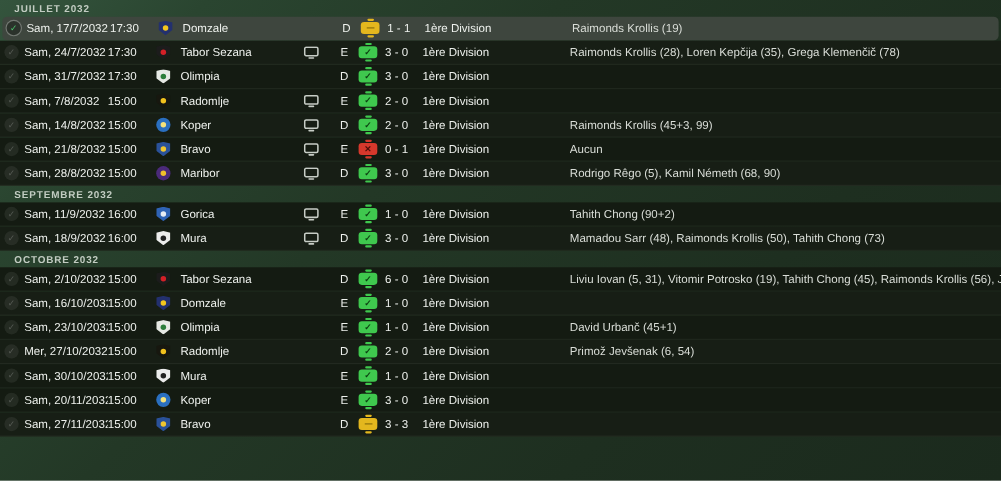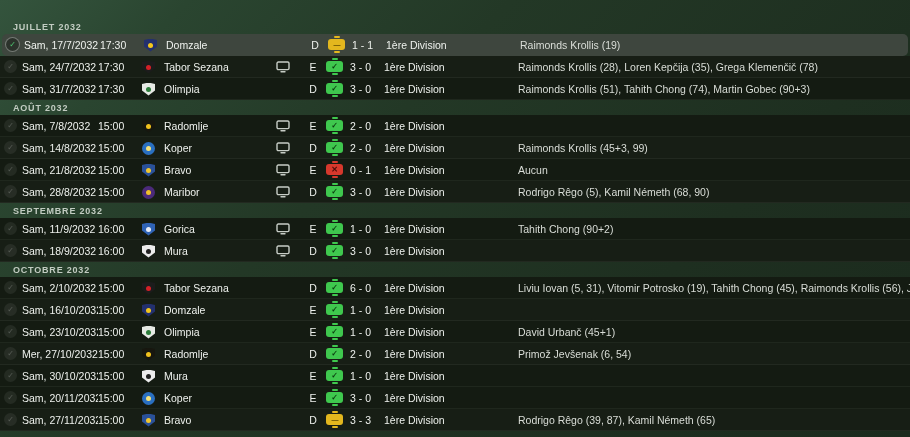--- a/index.html
+++ b/index.html
@@ -2,21 +2,21 @@
 <html><head>
 <meta charset="utf-8">
 <style>
   html,body{margin:0;padding:0;}
   body{
     width:910px;height:437px;overflow:hidden;
     background:linear-gradient(135deg,#34543d 0%,#2a4530 14%,#233826 38%,#1e2f20 70%,#1b2a1d 100%);
     font-family:"Liberation Sans",sans-serif;
     -webkit-font-smoothing:antialiased;
   }
-  .list{padding-top:7px;margin-top:12px;}
+  .list{padding-top:0;}
   .section-header{
     height:15px;display:flex;align-items:center;padding-left:13px;
   }
   .section-header span{
     font-size:9px;font-weight:bold;color:#c2ccc2;letter-spacing:.8px;text-transform:uppercase;
   }
   .row{
     display:grid;
     grid-template-columns:22px 76px 44px 22px 112px 24px 26px 24px 34px 134px 1fr;
     align-items:center;height:21px;
@@ -123,24 +123,20 @@
       <span class="team">Olimpia</span>
       <span class="tv-cell"></span>
       <span class="venue">D</span>
       <span class="result-cell">
         <span class="result-icon" style="background: rgb(63, 200, 78); --c: #3fc84e;">
           <span class="glyph" style="color: rgb(11, 61, 16);">✓</span>
         </span>
       </span>
       <span class="score">3 - 0</span>
       <span class="comp">1ère Division</span>
-      <span class="scorers">Raimonds Krollis (51), Tahith Chong (74), Martin Gobec (90+3)</span>
-    </div>
-    <div class="section-header">
-      <span>AOÛT 2032</span>
     </div>
     <div class="row">
       <span class="check">✓</span>
       <span class="date">Sam, 7/8/2032</span>
       <span class="time">15:00</span>
       <span class="badge-cell"><span class="badge shield" style="background: rgb(23, 23, 15);">
           <i style="background: rgb(241, 194, 29);"></i>
         </span></span>
       <span class="team">Radomlje</span>
       <span class="tv-cell">
@@ -272,20 +268,21 @@
         </svg>
       </span>
       <span class="venue">D</span>
       <span class="result-cell">
         <span class="result-icon" style="background: rgb(63, 200, 78); --c: #3fc84e;">
           <span class="glyph" style="color: rgb(11, 61, 16);">✓</span>
         </span>
       </span>
       <span class="score">3 - 0</span>
       <span class="comp">1ère Division</span>
+      <span class="scorers">Mamadou Sarr (48), Raimonds Krollis (50), Tahith Chong (73)</span>
     </div>
     <div class="section-header">
       <span>OCTOBRE 2032</span>
     </div>
     <div class="row">
       <span class="check">✓</span>
       <span class="date">Sam, 2/10/2032</span>
       <span class="time">15:00</span>
       <span class="badge-cell"><span class="badge shield" style="background: rgb(28, 28, 28);">
           <i style="background: rgb(212, 32, 39);"></i>
@@ -404,15 +401,14 @@
       <span class="team">Bravo</span>
       <span class="tv-cell"></span>
       <span class="venue">D</span>
       <span class="result-cell">
         <span class="result-icon" style="background: rgb(227, 183, 30); --c: #e3b71e;">
           <span class="glyph dash" style="color: rgb(93, 74, 0);">—</span>
         </span>
       </span>
       <span class="score">3 - 3</span>
       <span class="comp">1ère Division</span>
-      <span class="scorers">Rodrigo Rêgo (39, 87), Kamil Németh (65)</span>
     </div>
   </div>
 
 </body></html>

